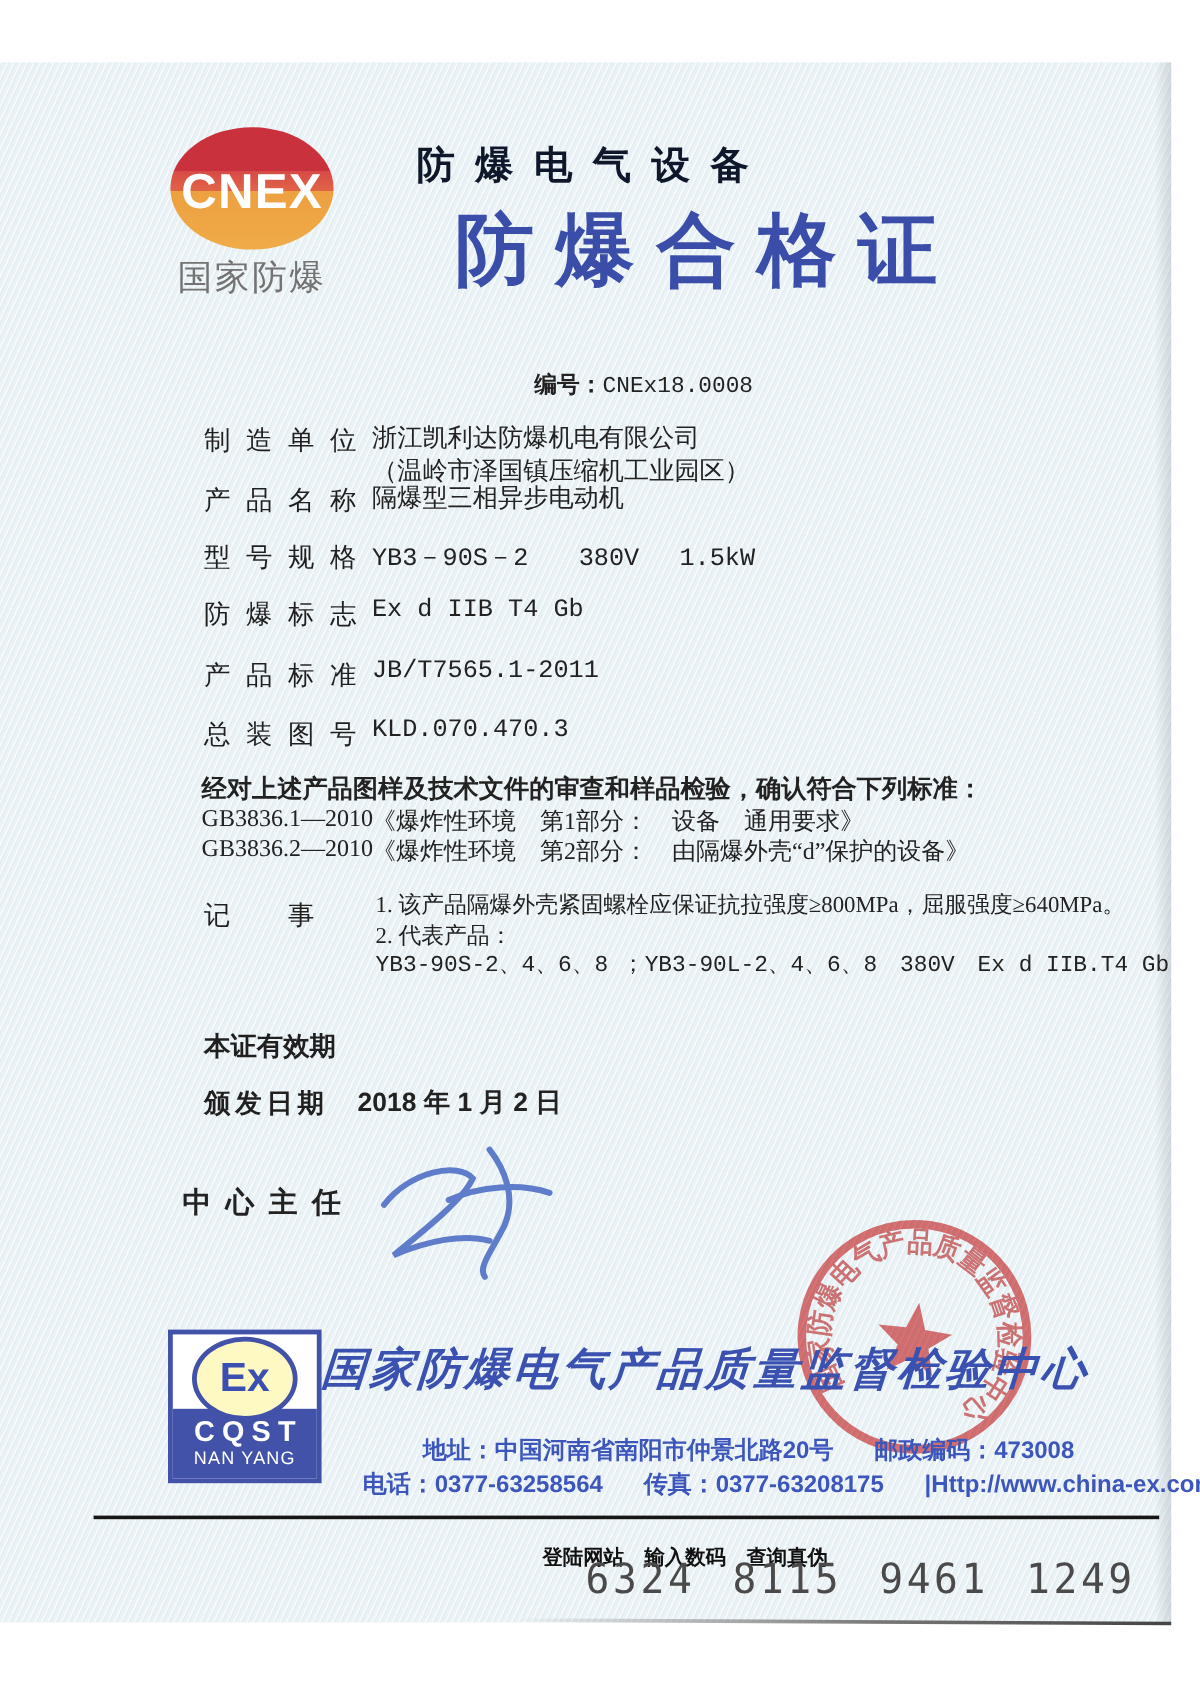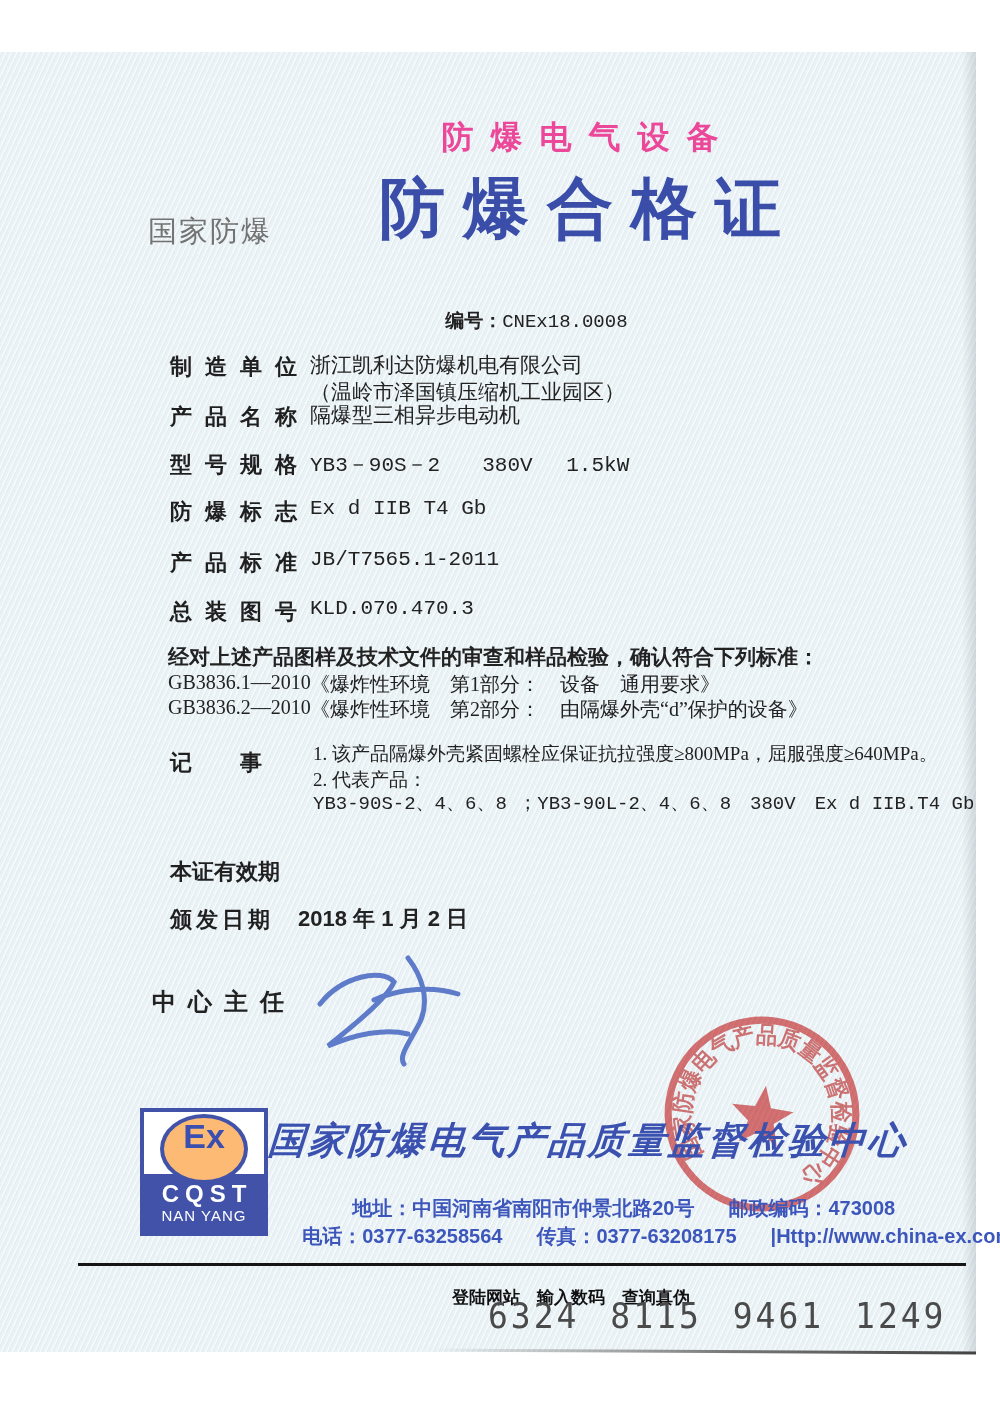--- a/index.html
+++ b/index.html
@@ -12,45 +12,45 @@
   .page-edge-r{left:962px;top:52px;width:14px;height:1300px;
         background:linear-gradient(90deg, rgba(150,160,165,0), rgba(140,150,158,.30));}
   .page-edge-b{left:430px;top:1350px;width:546px;height:3px;
         background:linear-gradient(90deg, rgba(90,90,90,0), #777 55%, #444);transform:rotate(.3deg);}
   
   .logo{left:142px;top:106px;width:136px;height:102px;border-radius:50%;
         background:linear-gradient(180deg,#c9323c 0%,#c9323c 36%,#d84a47 36%,#e06447 52%,#eda03f 52%,#f0ab49 100%);
         display:flex;align-items:center;justify-content:center;}
   .logo span{color:#fff;font-weight:bold;font-size:41px;letter-spacing:1px;transform:translateY(2px);}
   .logo-caption{left:142px;top:212px;width:136px;text-align:center;font-size:29px;color:#737373;letter-spacing:2px;}
-  .subtitle{left:330px;top:116px;width:500px;text-align:center;font-size:32px;font-weight:bold;
-            color:#ec4899;letter-spacing:17px;text-indent:17px;}
+  .subtitle{left:330px;top:116px;width:500px;text-align:left;font-size:32px;font-weight:bold;
+            color:#0f172a;letter-spacing:17px;text-indent:17px;}
   .title{left:330px;top:164px;width:500px;text-align:center;font-size:66px;font-weight:bold;
          color:#3a4ea9;letter-spacing:18px;text-indent:18px;}
   .certno{left:424px;top:286px;font-size:19px;white-space:pre;}
   .certno .lab{font-weight:bold;}
   .certno .val{font-family:"Liberation Mono",monospace;font-size:19px;}
   
-  .flabel{left:170px;font-size:22px;font-weight:bold;letter-spacing:13px;color:#1f1f1f;white-space:pre;text-align:right;}
+  .flabel{left:170px;font-size:22px;font-weight:normal;letter-spacing:13px;color:#1f1f1f;white-space:pre;text-align:right;}
   .fvalue{left:310px;font-size:21px;font-family:"Liberation Serif",serif;white-space:pre;}
   .fmono{left:310px;font-size:21px;font-family:"Liberation Mono",monospace;white-space:pre;}
   .statement{left:168px;top:643px;font-size:21px;font-weight:bold;font-family:"Liberation Serif",serif;}
   .stdcode{left:168px;font-size:20px;font-family:"Liberation Serif",serif;}
   .stddesc{left:310px;font-size:20px;font-family:"Liberation Serif",serif;white-space:pre;}
   .noteline{left:313px;font-size:19px;font-family:"Liberation Serif",serif;white-space:pre;}
   .notemono{left:313px;font-size:19px;font-family:"Liberation Mono",monospace;white-space:pre;}
   .vlabel{left:170px;font-size:22px;font-weight:bold;color:#1f1f1f;white-space:pre;}
   .vvalue{left:298px;font-size:22px;font-weight:bold;white-space:pre;}
   .director{left:152px;top:986px;font-size:24px;font-weight:bold;letter-spacing:12px;white-space:pre;}
   
   .exbadge{left:140px;top:1108px;width:120px;height:120px;border:4px solid #4152a8;background:#fff;
            display:flex;flex-direction:column;}
   .ex-top{height:58px;display:flex;align-items:flex-end;justify-content:center;}
-  .ex-oval{width:80px;height:62px;border:4px solid #4152a8;border-radius:50%;background:#fdba74;
-           display:flex;justify-content:center;margin-bottom:-14px;position:relative;z-index:2;}
+  .ex-oval{width:80px;height:62px;border:4px solid #4152a8;border-radius:50%;background:#fef9c3;
+           display:flex;align-items:center;justify-content:center;margin-bottom:-14px;position:relative;z-index:2;}
   .ex-oval span{color:#3b4fb0;font-weight:bold;font-size:34px;transform:translateY(-1px);}
   .ex-bottom{margin-top:auto;height:58px;background:#4152a8;color:#fff;text-align:center;
              display:flex;flex-direction:column;justify-content:center;position:relative;z-index:1;}
   .ex-bottom .l1{font-size:24px;letter-spacing:6px;font-weight:bold;line-height:26px;text-indent:6px;}
   .ex-bottom .l2{font-size:15px;letter-spacing:1px;line-height:18px;}
   .orgname{left:268px;top:1116px;width:650px;font-size:37px;font-weight:bold;font-style:italic;
            font-family:"Liberation Serif",serif;color:#3b51b0;letter-spacing:3px;white-space:pre;transform:skewX(-4deg);}
   .orgline{color:#3d56bb;font-weight:bold;font-size:20px;white-space:pre;}
   .addr{left:330px;top:1172px;}
   .tel{left:280px;top:1200px;}
@@ -70,20 +70,23 @@
   .fquery .url{color:#222;}
 </style>
 </head>
 <body>
 
 <div class="canvas">
   <div class="abs page"></div>
   <div class="abs page-edge-r"></div>
   <div class="abs page-edge-b"></div>
 
+  <div class="abs logo">
+    <span>CNEX</span>
+  </div>
   <div class="abs logo-caption">国家防爆</div>
 
   <div class="abs subtitle">防爆电气设备</div>
   <div class="abs title">防爆合格证</div>
   <div class="abs certno">
     <span class="lab">编号：</span><span class="val">CNEx18.0008</span>
   </div>
 
   <div class="abs flabel" style="top:352px">制造单位</div>
   <div class="abs fvalue" style="top:351px">浙江凯利达防爆机电有限公司</div>

